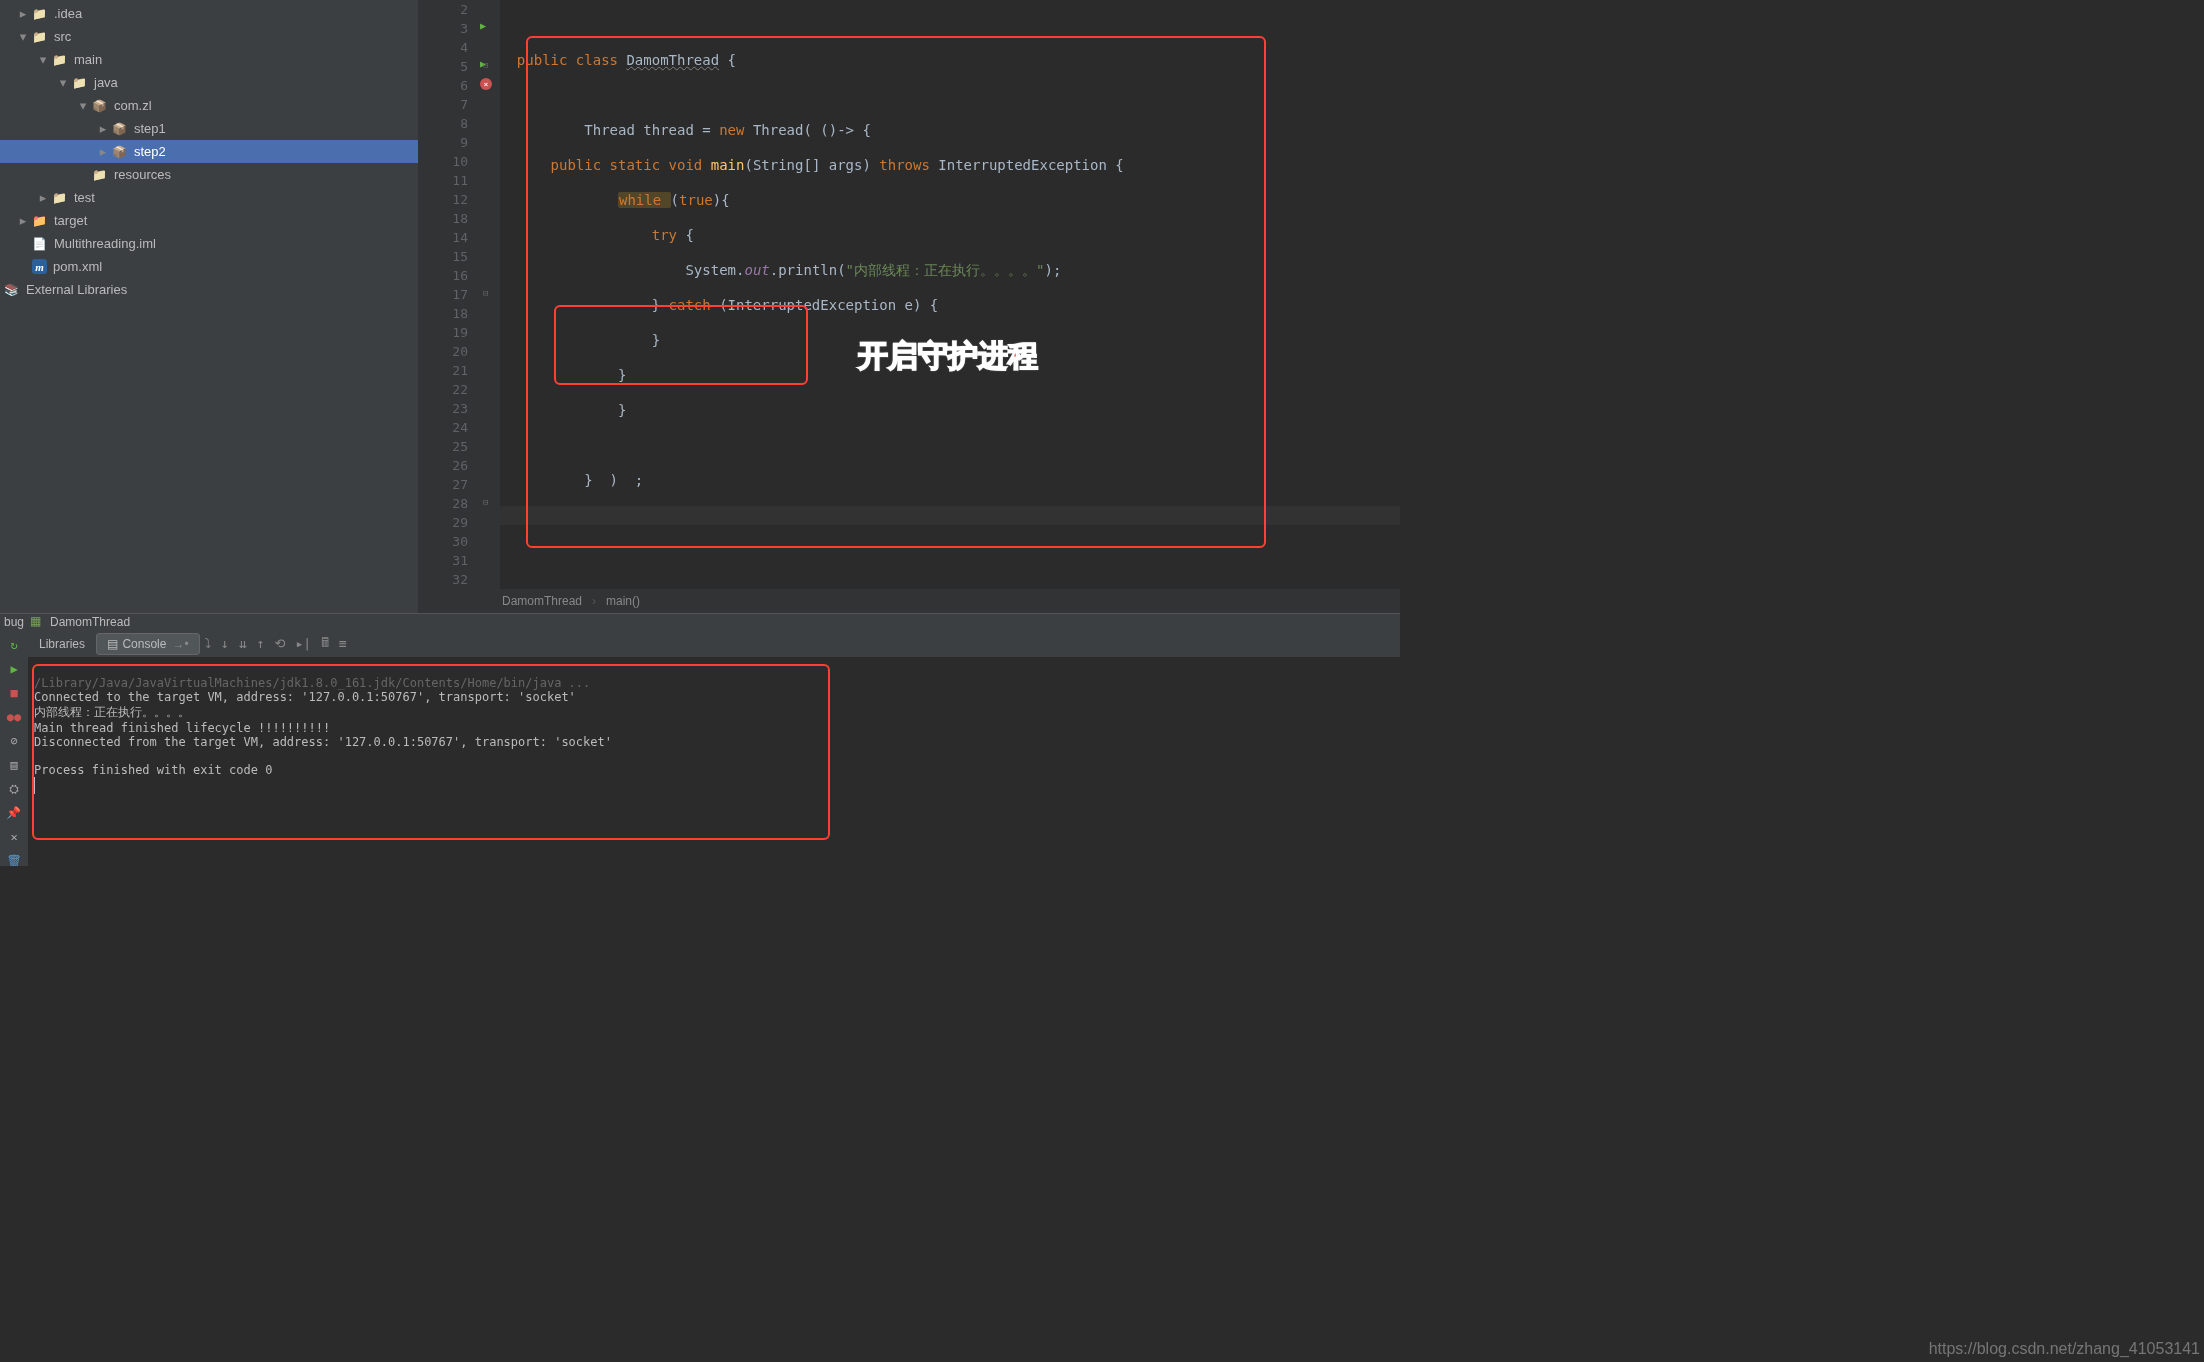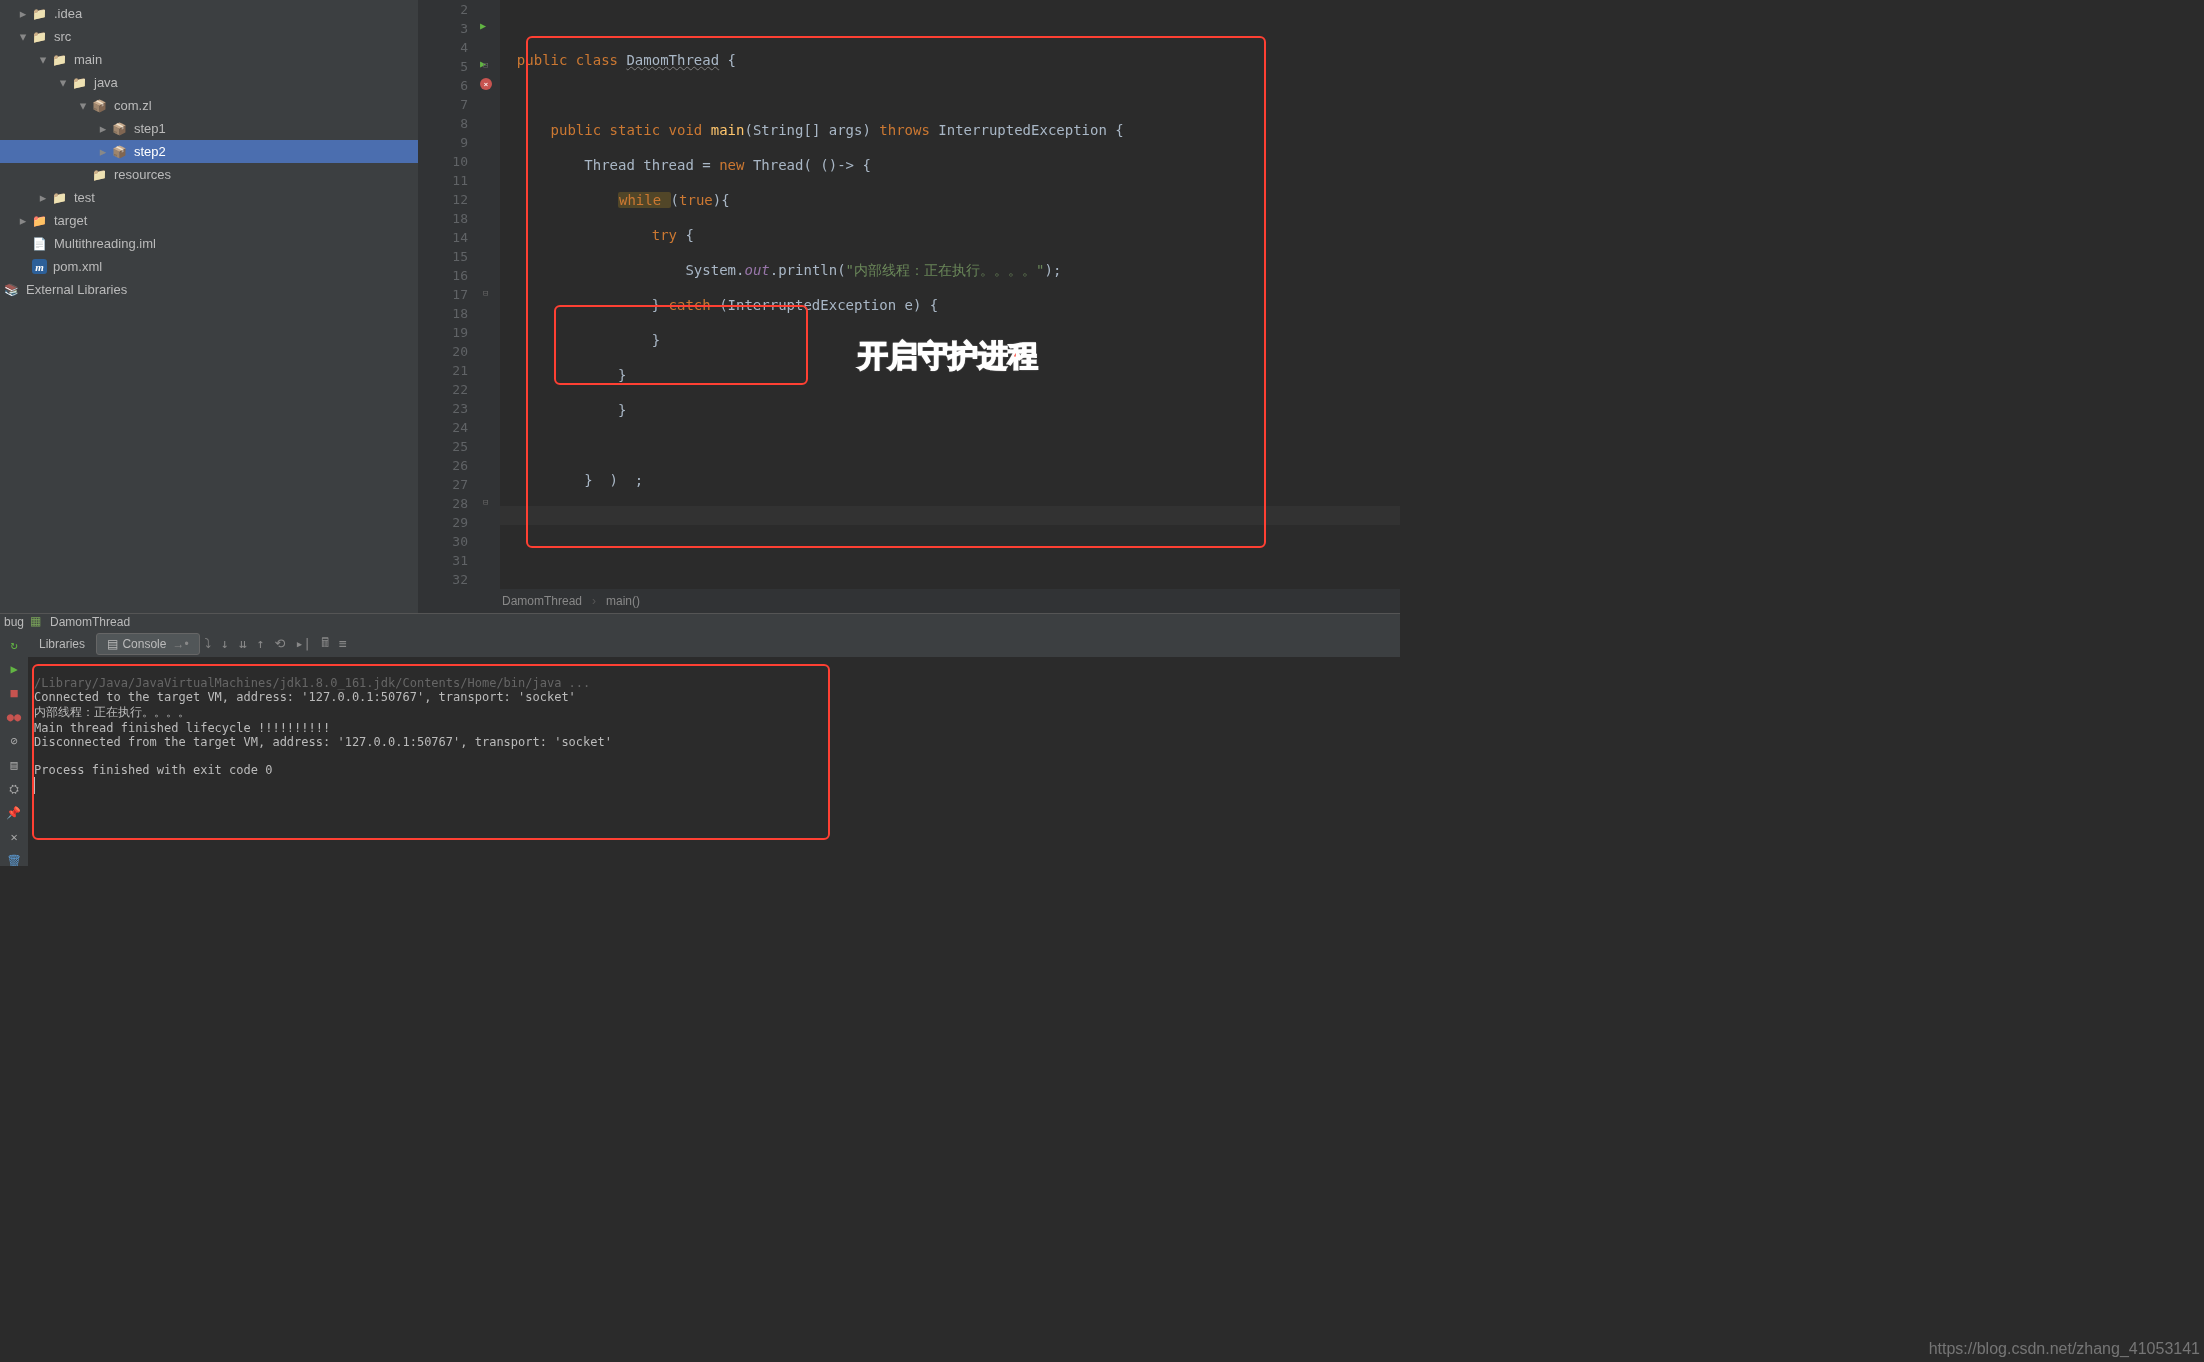--- a/index.html
+++ b/index.html
@@ -193,22 +193,22 @@
         <span class="run-gutter-icon" style="top:58px">▶</span>
         <span class="stop-gutter-icon" style="top:78px">⨯</span>
         <span class="fold" style="top:60px">⊟</span>
         <span class="fold" style="top:288px">⊟</span>
         <span class="fold" style="top:497px">⊟</span>
       </div>
       <div class="code">
 <div class="cline"></div>
 <div class="cline">  <span class="k">public class </span><span class="cls ul">DamomThread</span><span> {</span></div>
 <div class="cline"></div>
+<div class="cline">          <span>Thread thread = </span><span class="k">new </span><span>Thread( ()-&gt; {</span></div>
 <div class="cline">      <span class="k">public static void </span><span class="fn">main</span><span>(String[] args) </span><span class="k">throws </span><span>InterruptedException {</span></div>
-<div class="cline">          <span>Thread thread = </span><span class="k">new </span><span>Thread( ()-&gt; {</span></div>
 <div class="cline">              <span class="k hl-bg">while </span><span>(</span><span class="k">true</span><span>){</span></div>
 <div class="cline">                  <span class="k">try </span><span>{</span></div>
 <div class="cline">                      <span>System.</span><span class="fld">out</span><span>.println(</span><span class="str">"内部线程：正在执行。。。。"</span><span>);</span></div>
 <div class="cline">                  <span>} </span><span class="k">catch </span><span>(InterruptedException e) {</span></div>
 <div class="cline">                  <span>}</span></div>
 <div class="cline">              <span>}</span></div>
 <div class="cline">              <span>}</span></div>
 <div class="cline"></div>
 <div class="cline">          <span>}  )  ;</span></div>
 <div class="cline" style="background:#323232"></div>

